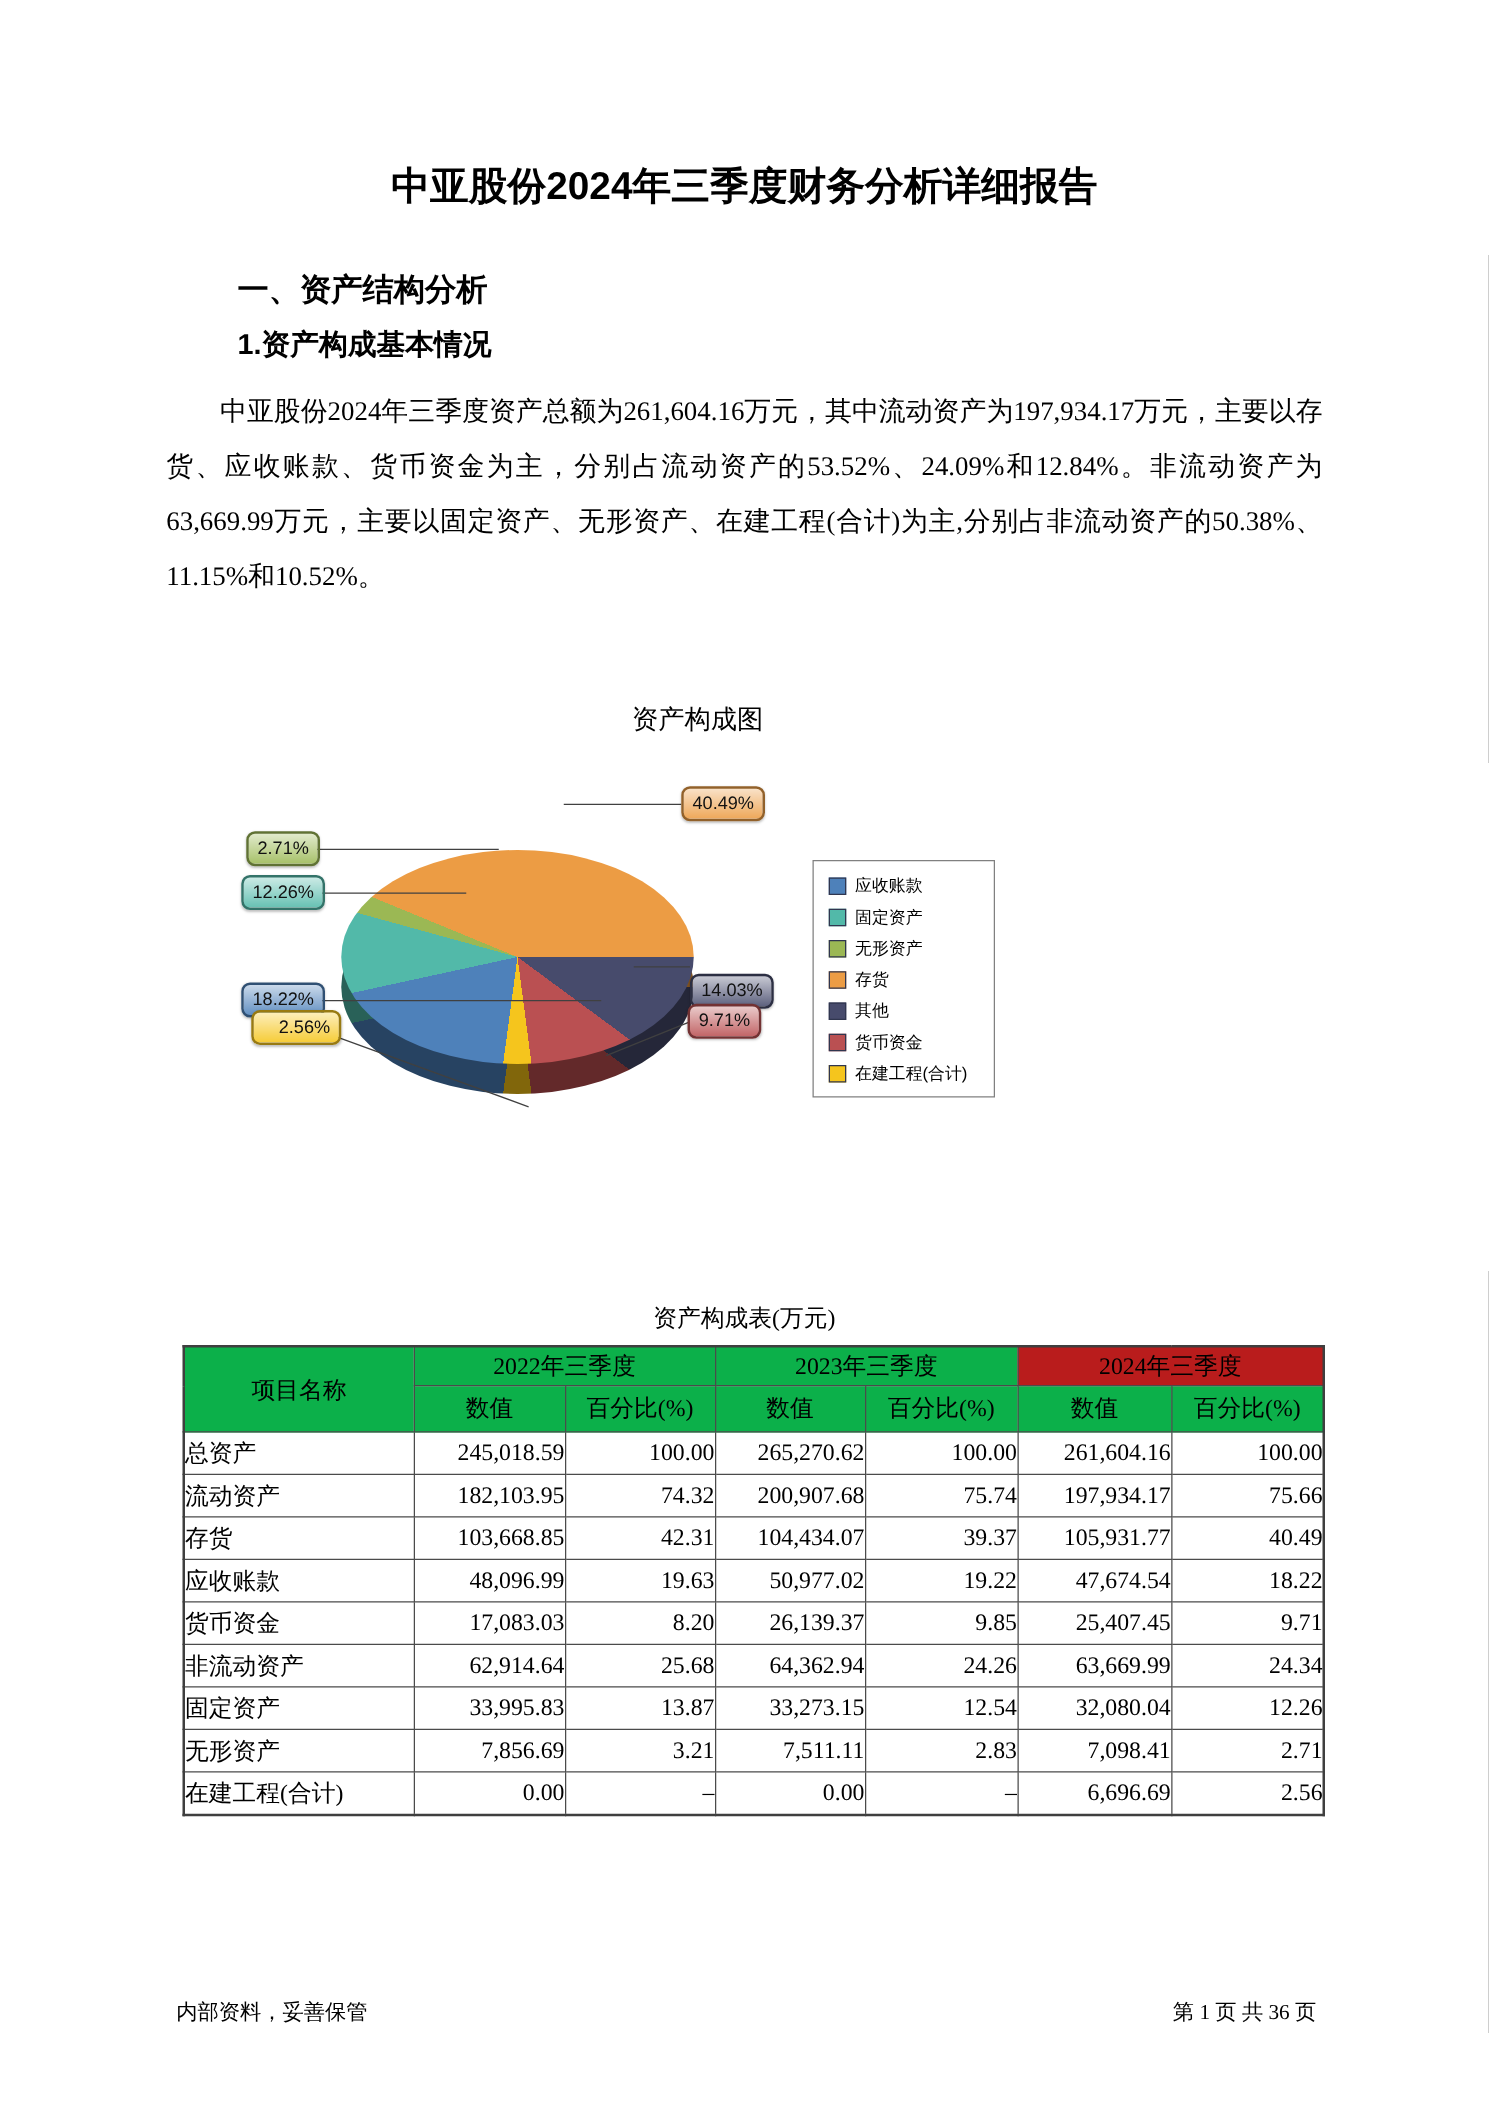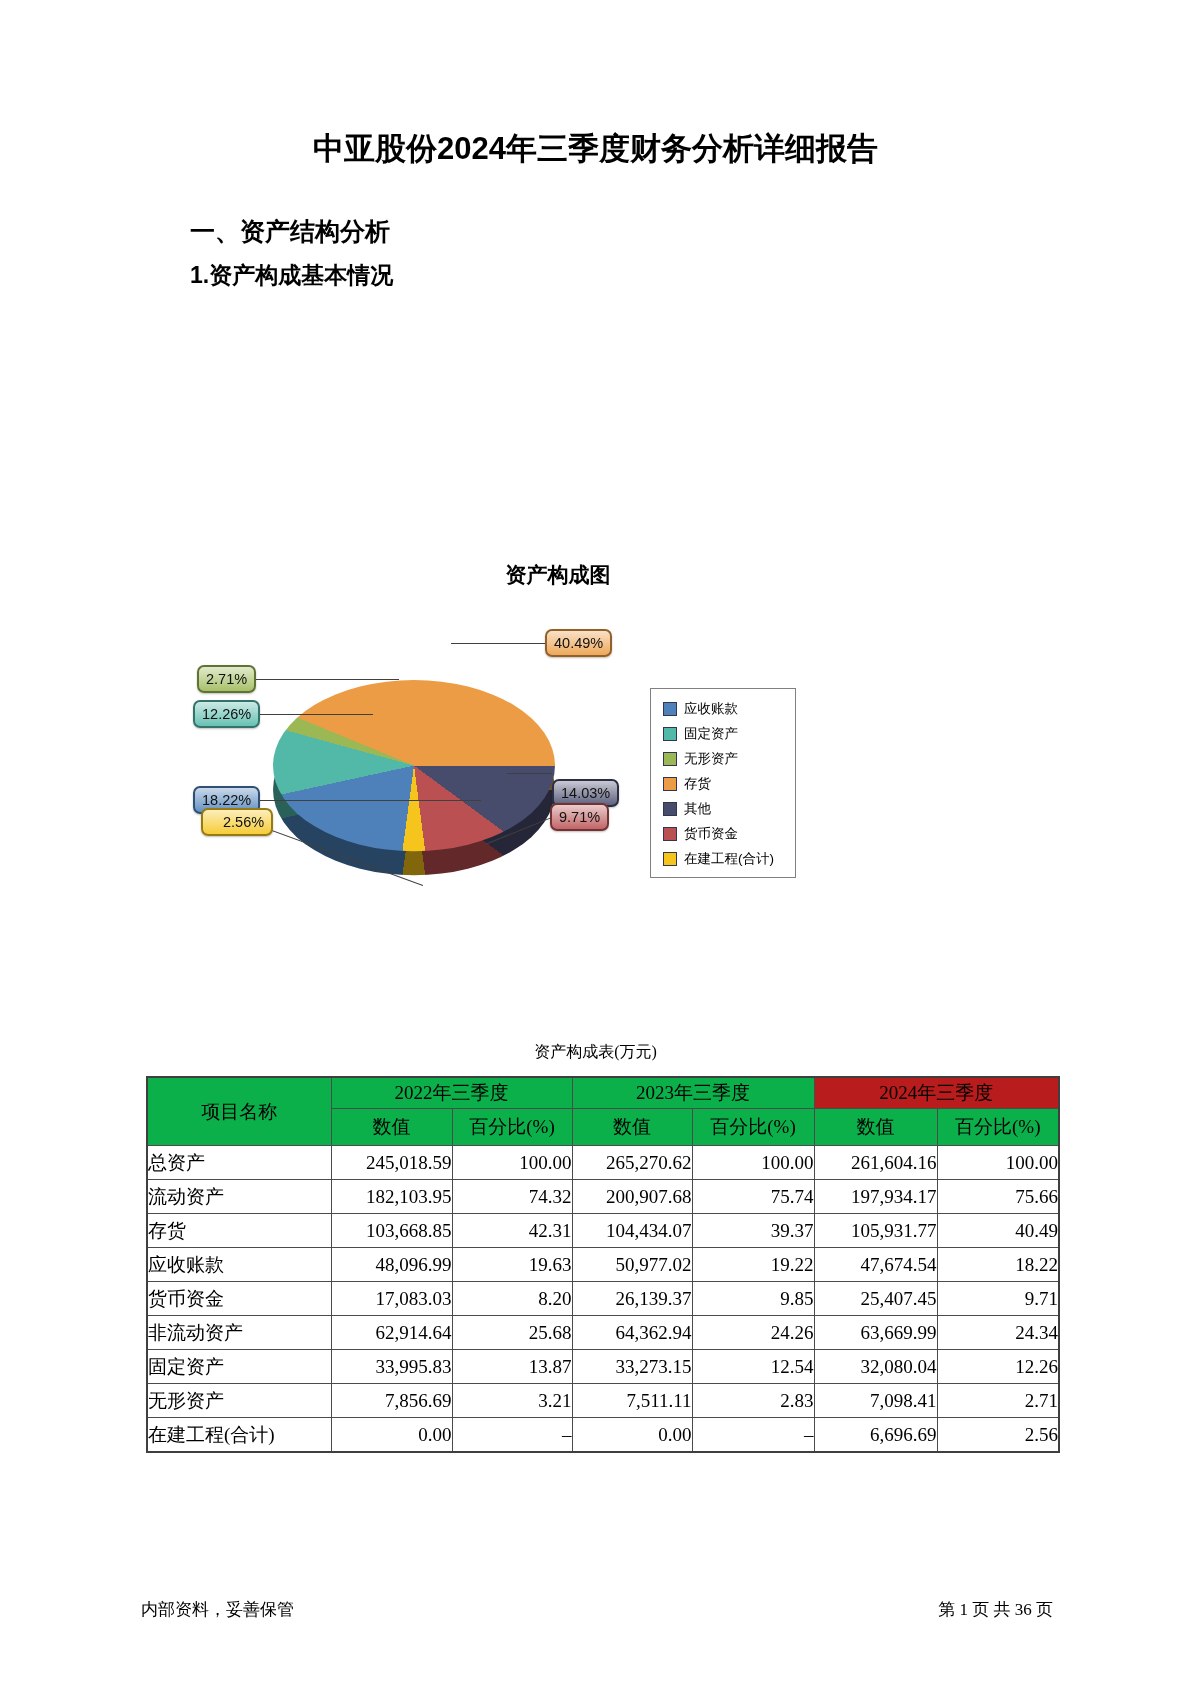--- a/index.html
+++ b/index.html
@@ -14,21 +14,21 @@
   .h3{position:absolute;top:260px;left:190px;
       font-family:"Liberation Sans", sans-serif;font-weight:bold;font-size:23px;}
 
   
   .para{position:absolute;top:307px;left:133px;width:925px;
         font-size:21.5px;line-height:44px;text-indent:2em;text-align:justify;}
 
   
   .chart{position:absolute;top:555px;left:133px;width:925px;height:490px;}
   .chart-title{position:absolute;top:6px;left:0;width:850px;text-align:center;
-               font-family:"Liberation Sans", sans-serif;font-weight:bold;font-size:21px;}
+               font-family:"Liberation Sans", sans-serif;font-weight:normal;font-size:21px;}
   .pie-wrap{position:absolute;left:140px;top:125px;width:282px;height:200px;}
   .pie-disc{position:absolute;left:0;width:282px;height:282px;border-radius:50%;
             transform:scaleY(0.607);transform-origin:50% 0;}
   .pie-side{top:24px;filter:brightness(0.52) saturate(1.05);}
   .pie-top{top:0;}
 
   .callout{position:absolute;height:20px;line-height:20px;padding:2px 7px;
            border:2px solid #555;border-radius:7px;font-size:14.5px;
            font-family:"Liberation Sans", sans-serif;color:#111;
            box-shadow:0 1px 2px rgba(0,0,0,.25);white-space:nowrap;}
@@ -50,21 +50,21 @@
   .l6{top:289px;left:352px;width:71px;transform:rotate(-22deg);}
 
   .legend{position:absolute;left:517px;top:133px;width:122px;padding:11px 10px 9px 12px;
           border:1.5px solid #808080;background:#fff;}
   .lg-item{display:flex;align-items:center;margin:0 0 7px 0;}
   .lg-item:last-child{margin-bottom:0;}
   .lg-swatch{width:12px;height:12px;border:1.5px solid #30364F;margin-right:7px;flex:0 0 auto;}
   .lg-label{font-family:"Liberation Sans", sans-serif;font-size:13.5px;white-space:nowrap;}
 
   
-  .tbl-title{position:absolute;top:1042px;left:133px;width:925px;text-align:center;font-size:16px;}
+  .tbl-title{position:absolute;top:1042px;left:133px;width:925px;text-align:center;font-size:19px;}
   table.asset{position:absolute;top:1076px;left:146px;border-collapse:collapse;
               border:2px solid #3f3f3f;table-layout:fixed;font-size:19px;}
   table.asset th, table.asset td{border:1px solid #4b4b4b;padding:0;}
   table.asset th{background:#0CB04A;font-weight:normal;text-align:center;}
   .hr1 th{height:30px;}
   .hr2 th{height:36px;margin-top:22px;}
   table.asset td{height:33px;}
   td.lbl{text-align:left;padding-left:8px;}
   td.num{text-align:right;padding-right:5px;}
 
@@ -73,20 +73,21 @@
   .footer-right{position:absolute;top:1598px;right:138px;font-size:17px;}
 </style>
 </head>
 <body>
 
 <div class="page">
 
   <div class="doc-title">中亚股份2024年三季度财务分析详细报告</div>
   <div class="h2">一、资产结构分析</div>
   <div class="h3">1.资产构成基本情况</div>
+  <div class="para">中亚股份2024年三季度资产总额为261,604.16万元，其中流动资产为197,934.17万元，主要以存货、应收账款、货币资金为主，分别占流动资产的53.52%、24.09%和12.84%。非流动资产为63,669.99万元，主要以固定资产、无形资产、在建工程(合计)为主,分别占非流动资产的50.38%、11.15%和10.52%。</div>
 
   <div class="chart">
     <div class="chart-title">资产构成图</div>
 
     <div class="pie-wrap">
       <div class="pie-disc pie-side" style="background: conic-gradient(from 90deg, rgb(71, 75, 108) 0deg, rgb(71, 75, 108) 50.51deg, rgb(186, 80, 82) 50.51deg, rgb(186, 80, 82) 85.46deg, rgb(245, 197, 29) 85.46deg, rgb(245, 197, 29) 94.68deg, rgb(78, 129, 186) 94.68deg, rgb(78, 129, 186) 160.27deg, rgb(82, 185, 169) 160.27deg, rgb(82, 185, 169) 204.41deg, rgb(155, 184, 84) 204.41deg, rgb(155, 184, 84) 214.16deg, rgb(236, 156, 68) 214.16deg, rgb(236, 156, 68) 359.93deg);"></div>
       <div class="pie-disc pie-top" style="background: conic-gradient(from 90deg, rgb(71, 75, 108) 0deg, rgb(71, 75, 108) 50.51deg, rgb(186, 80, 82) 50.51deg, rgb(186, 80, 82) 85.46deg, rgb(245, 197, 29) 85.46deg, rgb(245, 197, 29) 94.68deg, rgb(78, 129, 186) 94.68deg, rgb(78, 129, 186) 160.27deg, rgb(82, 185, 169) 160.27deg, rgb(82, 185, 169) 204.41deg, rgb(155, 184, 84) 204.41deg, rgb(155, 184, 84) 214.16deg, rgb(236, 156, 68) 214.16deg, rgb(236, 156, 68) 359.93deg);"></div>
     </div>
 
     <div class="lead l0"></div>

